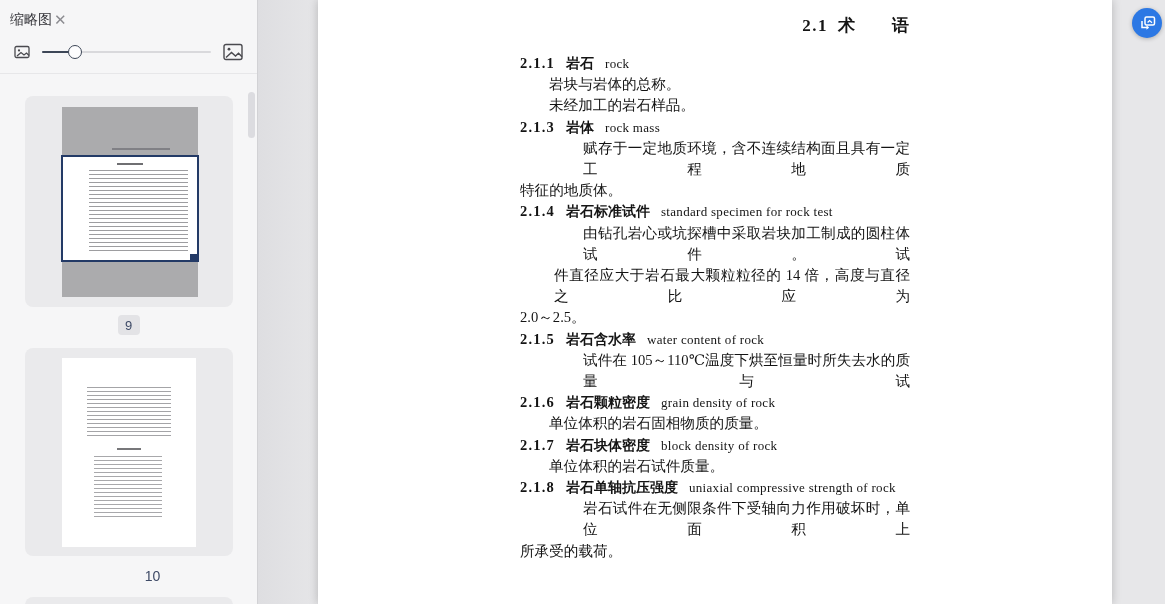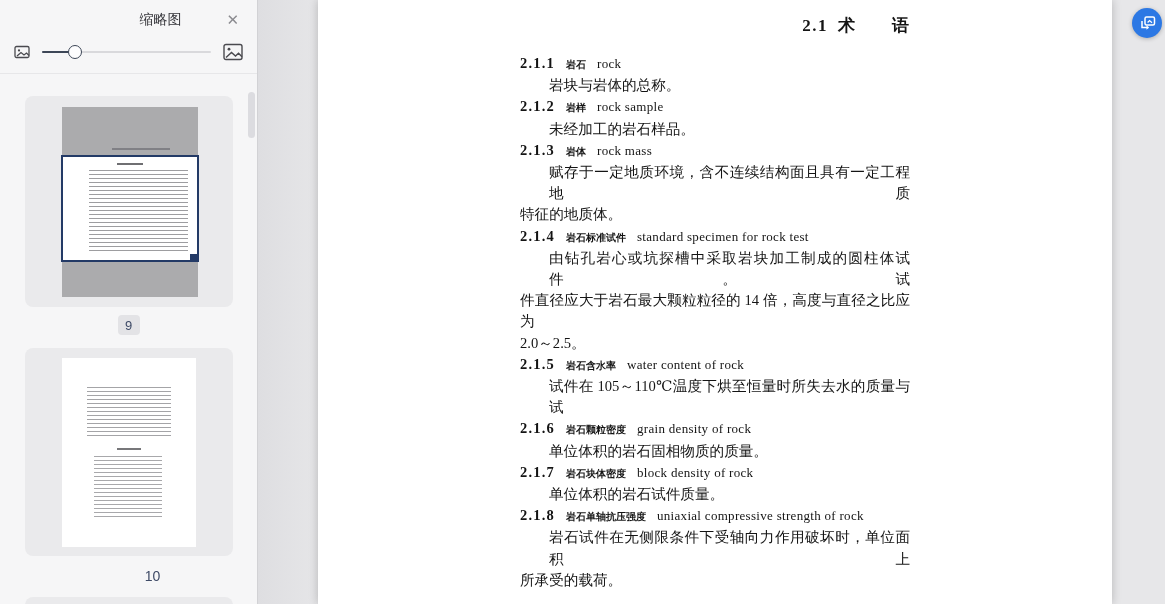--- a/index.html
+++ b/index.html
@@ -3,22 +3,22 @@
 <meta charset="utf-8">
 <style>
   * { margin:0; padding:0; box-sizing:border-box; }
   html,body { width:1165px; height:604px; overflow:hidden;
               font-family:"Liberation Sans","DejaVu Sans",sans-serif; }
   body { display:flex; background:#e5e5e7; }
 
   
   .sidebar { position:relative; width:258px; height:604px; background:#f6f6f7;
              border-right:1px solid #d2d2d5; flex:0 0 auto; }
-  .sb-header { display:flex; align-items:center; justify-content:flex-end;
-               padding:10px 16px 4px 10px;gap:43px; }
+  .sb-header { display:flex; align-items:center; justify-content:flex-start;
+               padding:10px 16px 4px 10px; }
   .sb-title { font-size:14px; color:#35353a; }
   .sb-close { background:none; border:none; font-size:15px; color:#8b8b90;
               cursor:pointer; line-height:1; padding:2px; }
   .sb-zoomrow { display:flex; align-items:center; padding:10px 14px 12px 14px;
                 border-bottom:1px solid #e7e7e9; }
   .zoom-icon { color:#4a4a4f; display:flex; align-items:center; }
   .slider { position:relative; flex:1; height:14px; margin:0 12px; }
   .slider .track { position:absolute; top:6px; left:0; right:0; height:2px;
                    background:#d9d9dc; border-radius:1px; }
   .slider .fill { position:absolute; top:6px; left:0; width:33px; height:2px;
@@ -67,23 +67,23 @@
   .doc-page { position:absolute; left:60px; top:0; width:794px; height:604px;
               background:#ffffff; box-shadow:0 0 9px rgba(0,0,0,.22); }
   .doc-content { width:390px; margin:0 auto; padding-top:13px;
                  font-family:"Liberation Serif","DejaVu Serif",serif; color:#141414; }
   .doc-title { text-align:right; font-size:17px; font-weight:700; line-height:26px;
                margin-bottom:14px; letter-spacing:1px; }
   .doc-title .tnum { margin-right:10px; letter-spacing:1.5px; }
   .line { line-height:21.2px; font-size:14.6px; white-space:nowrap; }
   .line.body { white-space:normal; }
   .line.indent { padding-left:29px; }
-  .line.justify { text-align:justify; text-align-last:justify; white-space:normal; }
+  .line.justify { text-align:justify; text-align-last:justify; white-space:normal;margin-left:34px; }
   .line.term .num { font-weight:700; letter-spacing:1.2px; font-size:14.5px; }
-  .line.term .zh { font-weight:700; font-size:10px; margin-left:11px;
+  .line.term .zh { font-weight:700; font-size:14px; margin-left:11px;
                    font-family:"Liberation Sans","DejaVu Sans",sans-serif;margin-top:35px; }
   .line.term .en { font-size:13px; margin-left:11px; letter-spacing:.3px; }
 
   .float-btn { position:absolute; top:8px; right:3px; width:30px; height:30px;
                border-radius:50%; background:#2c78e4; border:none; cursor:pointer;
                display:flex; align-items:center; justify-content:center;
                box-shadow:0 1px 4px rgba(0,0,0,.25); }
 </style>
 </head>
 <body>
@@ -149,21 +149,20 @@
 
 <div class="main">
   <div class="doc-page">
     <div class="doc-content">
       <div class="doc-title">
         <span class="tnum">2.1</span><span>术　　语</span>
       </div>
       <div>
           <div class="line term"><span class="num">2.1.1</span><span class="zh">岩石</span><span class="en">rock</span></div>
           <div class="line body indent">岩块与岩体的总称。</div>
-          <div class="line term"><span class="num">2.1.2</span><span class="zh">岩样</span><span class="en">rock sample</span></div>
           <div class="line body indent">未经加工的岩石样品。</div>
           <div class="line term"><span class="num">2.1.3</span><span class="zh">岩体</span><span class="en">rock mass</span></div>
           <div class="line body indent justify">赋存于一定地质环境，含不连续结构面且具有一定工程地质</div>
           <div class="line body">特征的地质体。</div>
           <div class="line term"><span class="num">2.1.4</span><span class="zh">岩石标准试件</span><span class="en">standard specimen for rock test</span></div>
           <div class="line body indent justify">由钻孔岩心或坑探槽中采取岩块加工制成的圆柱体试件。试</div>
           <div class="line body justify">件直径应大于岩石最大颗粒粒径的 14 倍，高度与直径之比应为</div>
           <div class="line body">2.0～2.5。</div>
           <div class="line term"><span class="num">2.1.5</span><span class="zh">岩石含水率</span><span class="en">water content of rock</span></div>
           <div class="line body indent justify">试件在 105～110℃温度下烘至恒量时所失去水的质量与试</div>

